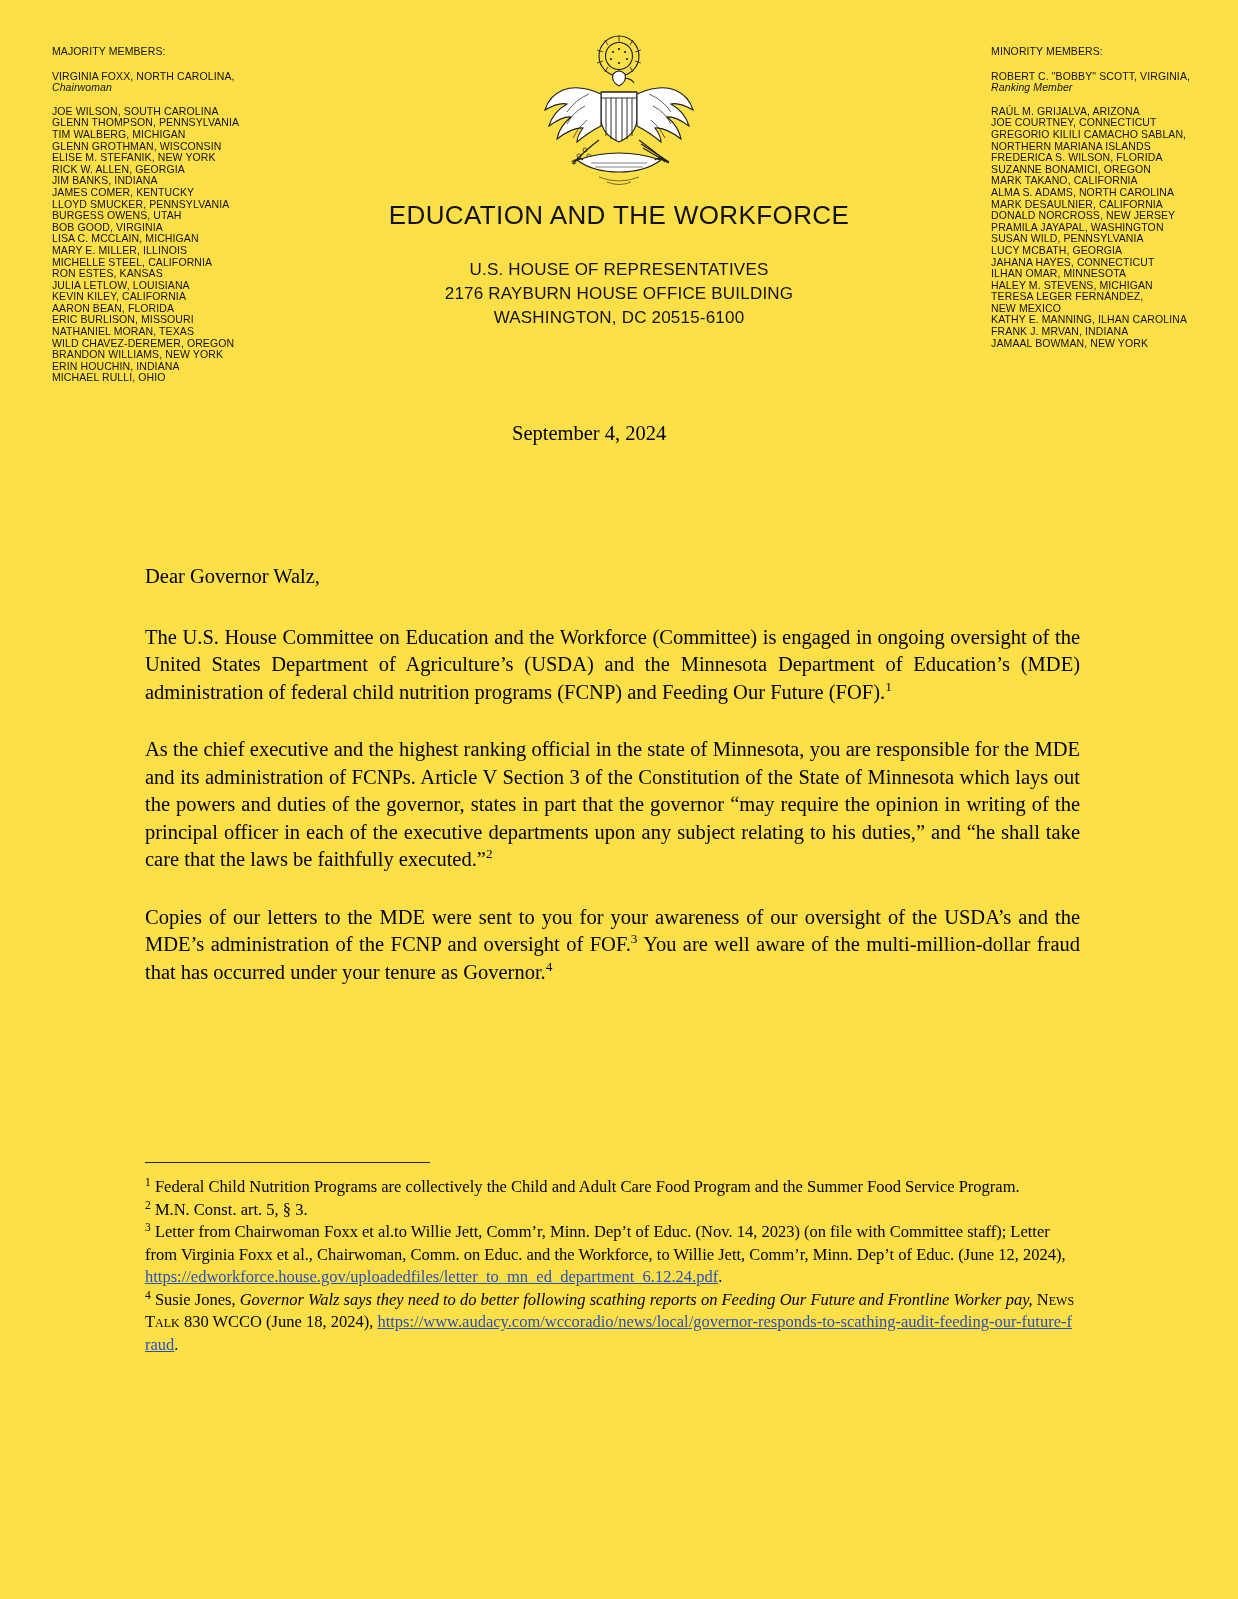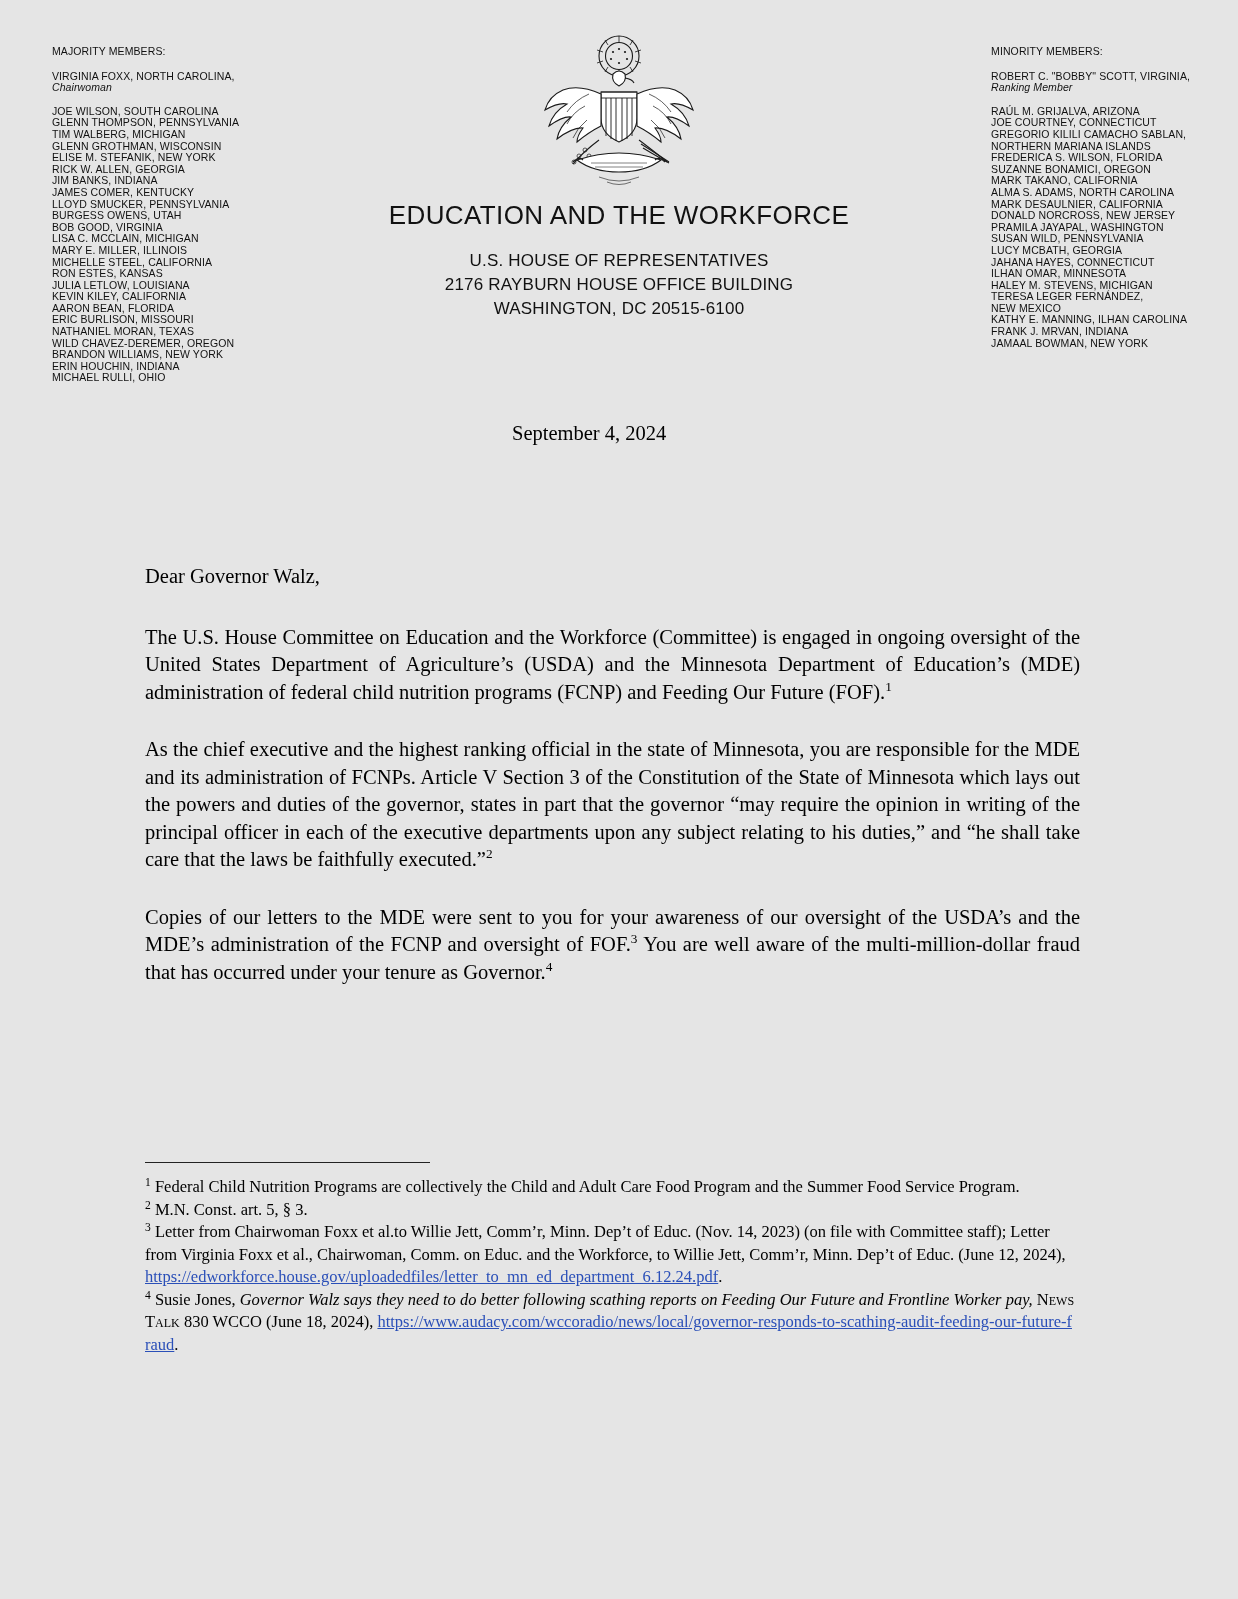--- a/index.html
+++ b/index.html
@@ -4,21 +4,21 @@
 <style>
   html, body {
     margin: 0;
     padding: 0;
     background: #6e6e6e;
   }
   .page {
     position: relative;
     width: 1238px;
     height: 1599px;
-    background: #e5e5e5;
+    background: #fde047;
     overflow: hidden;
     font-family: "Liberation Serif", serif;
     color: #000;
     box-sizing: border-box;
   }
   
   .letterhead {
     position: absolute;
     top: 40px;
     left: 0;
@@ -69,21 +69,21 @@
     color: #111;
   }
   .title-line1 {
     font-size: 26px;
     letter-spacing: 0.4px;
     margin-bottom: 4px;
   }
   .title-line2 {
     font-size: 26px;
     letter-spacing: 0.4px;
-    margin-bottom: 18px;
+    margin-bottom: 27px;
   }
   .sub-line {
     font-size: 17px;
     letter-spacing: 0.2px;
     line-height: 24px;
   }
 
   
   .date {
     position: absolute;

